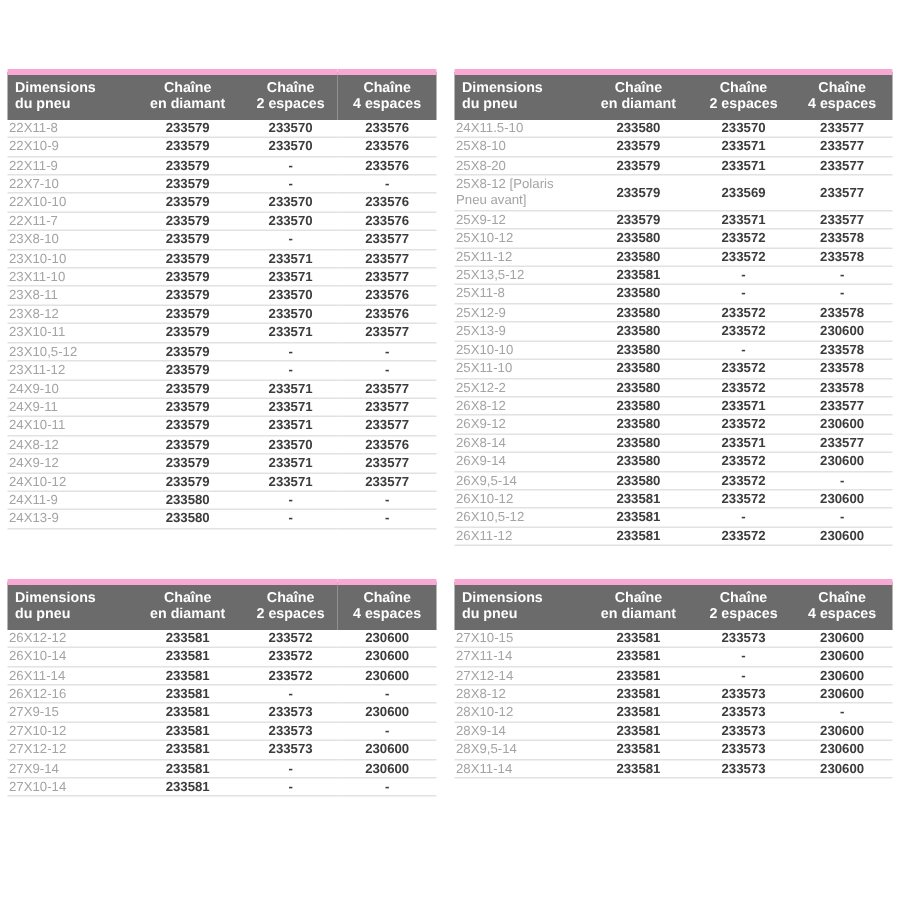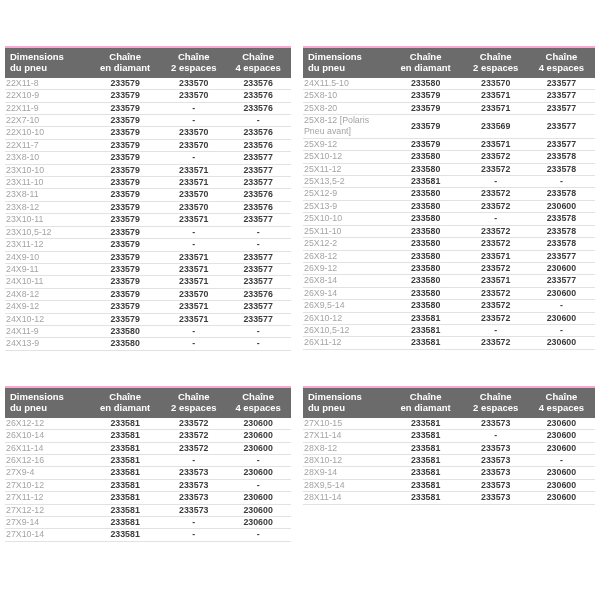--- a/index.html
+++ b/index.html
@@ -26,21 +26,21 @@
     border-collapse: collapse;
     table-layout: fixed;
   }
   table.tbl col.c1 { width: 29%; }
   table.tbl col.c2 { width: 26%; }
   table.tbl col.c3 { width: 22%; }
   table.tbl col.c4 { width: 23%; }
 
   table.tbl th {
     background: #6b6b6b;
-    border-top: 2px solid #f9a8d4;
+    border-top: 4px solid #f9a8d4;
     color: #ffffff;
     font-size: 9.5px;
     font-weight: bold;
     line-height: 11.4px;
     padding: 3px 2px 4px 2px;
     text-align: center;
     vertical-align: middle;
     white-space: pre-line;
     height: 22px;
   }
@@ -286,22 +286,28 @@
             <td class="val">233572</td>
             <td class="val">233578</td>
           </tr>
           <tr>
             <td class="dim">25X11-12</td>
             <td class="val">233580</td>
             <td class="val">233572</td>
             <td class="val">233578</td>
           </tr>
           <tr>
-            <td class="dim">25X13,5-2</td>
-            <td class="val">233581</td>
+            <td class="dim">25X13,5-12</td>
+            <td class="val">233581</td>
+            <td class="val">-</td>
+            <td class="val">-</td>
+          </tr>
+          <tr>
+            <td class="dim">25X11-8</td>
+            <td class="val">233580</td>
             <td class="val">-</td>
             <td class="val">-</td>
           </tr>
           <tr>
             <td class="dim">25X12-9</td>
             <td class="val">233580</td>
             <td class="val">233572</td>
             <td class="val">233578</td>
           </tr>
           <tr>
@@ -418,36 +424,30 @@
             <td class="val">233572</td>
             <td class="val">230600</td>
           </tr>
           <tr>
             <td class="dim">26X12-16</td>
             <td class="val">233581</td>
             <td class="val">-</td>
             <td class="val">-</td>
           </tr>
           <tr>
-            <td class="dim">27X9-4</td>
+            <td class="dim">27X9-15</td>
             <td class="val">233581</td>
             <td class="val">233573</td>
             <td class="val">230600</td>
           </tr>
           <tr>
             <td class="dim">27X10-12</td>
             <td class="val">233581</td>
             <td class="val">233573</td>
             <td class="val">-</td>
-          </tr>
-          <tr>
-            <td class="dim">27X11-12</td>
-            <td class="val">233581</td>
-            <td class="val">233573</td>
-            <td class="val">230600</td>
           </tr>
           <tr>
             <td class="dim">27X12-12</td>
             <td class="val">233581</td>
             <td class="val">233573</td>
             <td class="val">230600</td>
           </tr>
           <tr>
             <td class="dim">27X9-14</td>
             <td class="val">233581</td>
@@ -490,20 +490,26 @@
             <td class="val">233573</td>
             <td class="val">230600</td>
           </tr>
           <tr>
             <td class="dim">27X11-14</td>
             <td class="val">233581</td>
             <td class="val">-</td>
             <td class="val">230600</td>
           </tr>
           <tr>
+            <td class="dim">27X12-14</td>
+            <td class="val">233581</td>
+            <td class="val">-</td>
+            <td class="val">230600</td>
+          </tr>
+          <tr>
             <td class="dim">28X8-12</td>
             <td class="val">233581</td>
             <td class="val">233573</td>
             <td class="val">230600</td>
           </tr>
           <tr>
             <td class="dim">28X10-12</td>
             <td class="val">233581</td>
             <td class="val">233573</td>
             <td class="val">-</td>

